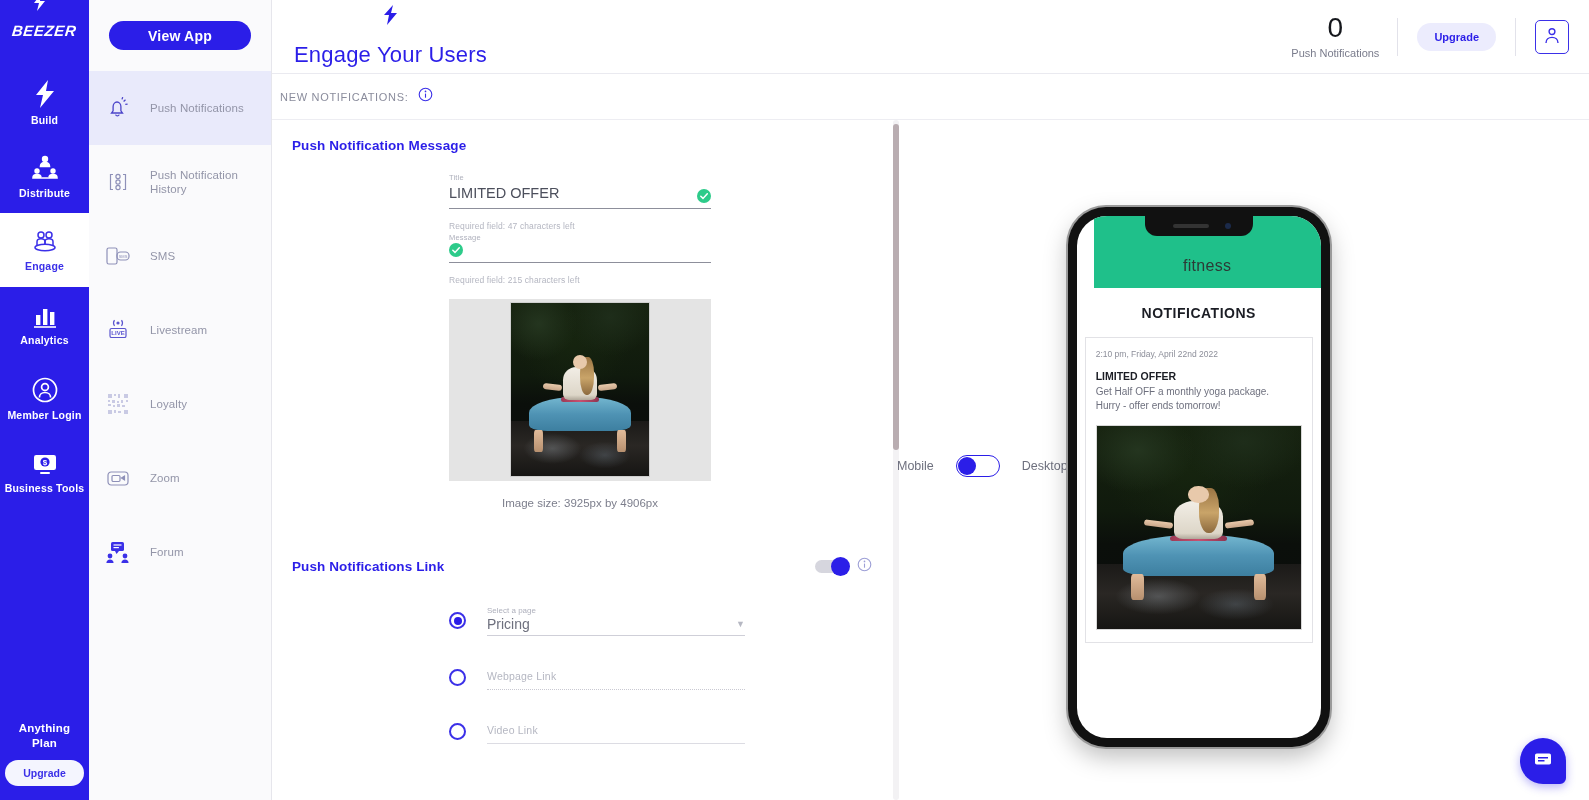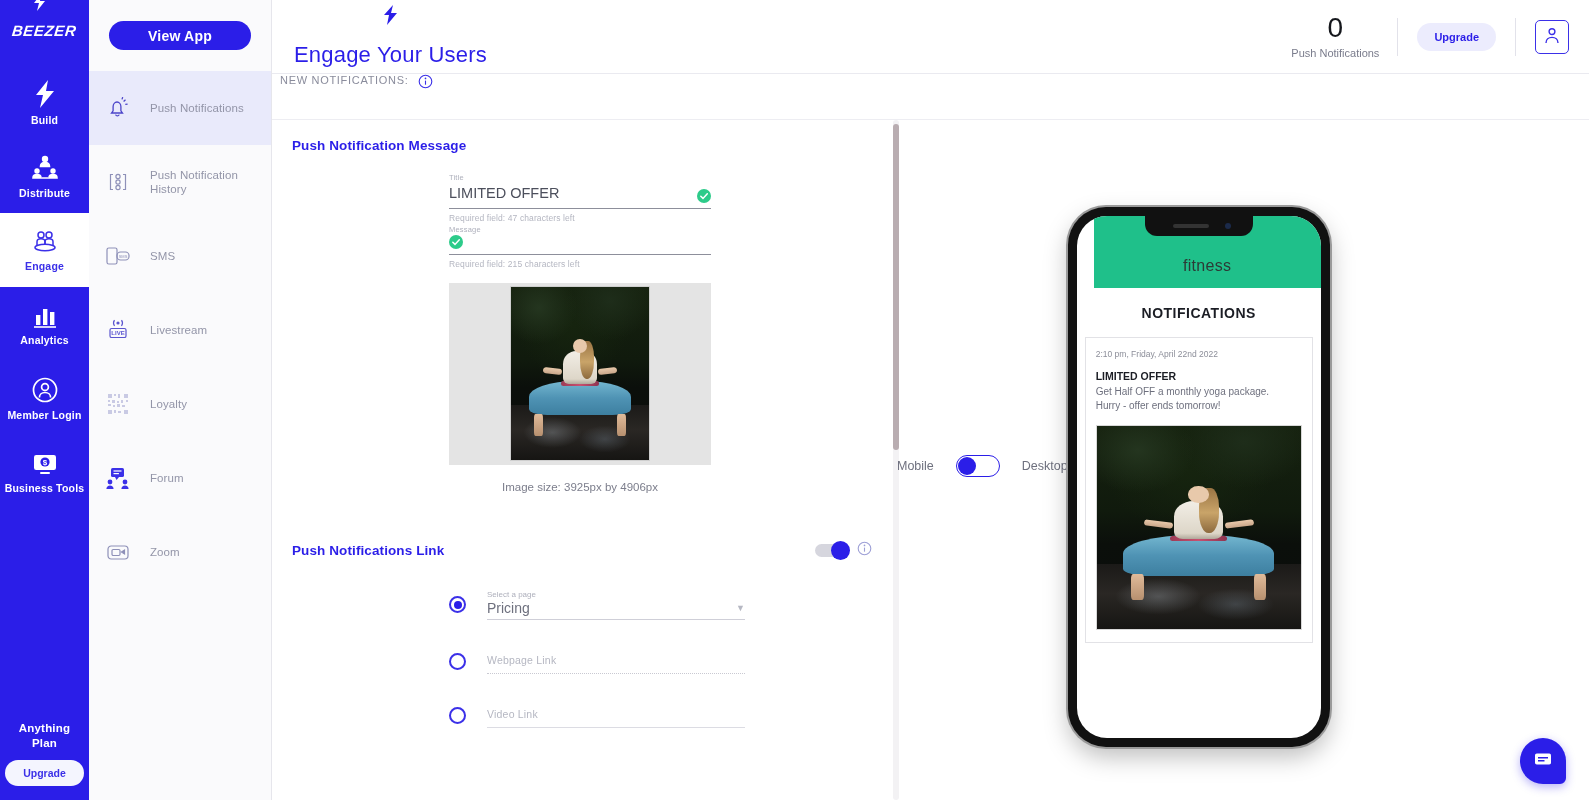--- a/index.html
+++ b/index.html
@@ -91,21 +91,21 @@
     padding: 8px 17px; font-size: 11px; font-weight: 700; margin: 0 19px;
     cursor: pointer; font-family: inherit;
   }
   .avatar-btn {
     margin: 0 20px 0 19px; width: 34px; height: 34px; border: 1.6px solid #3B30E8;
     border-radius: 5px; display: flex; align-items: center; justify-content: center;
     cursor: pointer; background: #fff;
   }
 
   .subbar {
-    height: 46px; display: flex; gap: 9px; padding-left: 8px;
+    height: 46px; display: flex; align-items: center; gap: 9px; padding-left: 8px;
     border-bottom: 1px solid #EDEDF2;
   }
   .subbar-label { font-size: 11px; color: #8A8C9C; letter-spacing: .7px; }
 
   .content { display: flex; height: 680px; }
   .form-pane {
     width: 625px; flex: 0 0 625px; position: relative; padding: 18px 0 0 0;
     border-right: 1px solid #EFEFF3;
   }
   .pane-scrollbar {
@@ -118,21 +118,21 @@
   }
 
   .section-title {
     color: #2B1EE8; font-size: 13.5px; font-weight: 700; margin-left: 20px;
     letter-spacing: .1px;
   }
   .field-block { margin-left: 177px; width: 262px; }
   .field-label { font-size: 7.5px; color: #AEB0BC; margin-bottom: 1px; letter-spacing: .2px; }
   .field-row { display: flex; align-items: flex-end; gap: 8px; border-bottom: 1px solid #8D8F9B; padding-bottom: 3px; }
   .field-value { flex: 1; font-size: 14.5px; color: #4C4F5C; line-height: 1.5; }
-  .field-help { font-size: 8.5px; color: #B4B6C1; margin-top: 4px; letter-spacing: .1px; }
+  .field-help { font-size: 8.5px; color: #B4B6C1; margin-top: 12px; letter-spacing: .1px; }
   .check-ok { width: 14px; height: 14px; flex: 0 0 14px; margin-bottom: 2px; }
 
   .img-frame {
     margin-left: 177px; margin-top: 14px; width: 262px; height: 182px;
     background: #E4E4E4; display: flex; align-items: center; justify-content: center;
   }
   .img-inner { width: 140px; height: 175px; border: 1px solid #cfcfcf; overflow: hidden; position: relative; }
   .img-caption { margin-left: 177px; width: 262px; text-align: center; font-size: 11.5px; color: #7C7E8C; margin-top: 16px; }
 
   .link-section-head {
@@ -454,43 +454,43 @@
           <rect x="9" y="19" width="2" height="3"></rect>
             <rect x="13" y="20" width="3" height="2"></rect>
           <rect x="19" y="19" width="4" height="4"></rect>
         </svg>
       </span>
       <span class="subnav-label">Loyalty</span>
     </div>
 
     <div class="subnav-item">
       <span class="subnav-icon">
+        <svg width="26" height="22" viewBox="0 0 26 22" fill="none" stroke="#8E90B8" stroke-width="1.2">
+          <rect x="3" y="5" width="20" height="13" rx="3.2"></rect>
+          <rect x="7" y="8.5" width="8" height="6" rx="1.2"></rect>
+          <path d="M16.5 11l3-2v4z" fill="#8E90B8"></path>
+        </svg>
+      </span>
+      <span class="subnav-label">Zoom</span>
+    </div>
+
+    <div class="subnav-item">
+      <span class="subnav-icon">
         <svg width="28" height="26" viewBox="0 0 28 26" fill="#3B30E8">
           <rect x="7" y="3" width="13" height="9" rx="1.6"></rect>
           <path d="M11 12l1.6 3 2.4-3z"></path>
           <rect x="9.5" y="5.4" width="8" height="1.2" fill="#fff"></rect>
           <rect x="9.5" y="8" width="5.4" height="1.2" fill="#fff"></rect>
           <circle cx="6" cy="17" r="2.4"></circle>
             <circle cx="21" cy="17" r="2.4"></circle>
           <path d="M2.4 24c0-2.2 1.6-3.5 3.6-3.5S9.6 21.8 9.6 24z"></path>
           <path d="M17.4 24c0-2.2 1.6-3.5 3.6-3.5s3.6 1.3 3.6 3.5z"></path>
         </svg>
       </span>
       <span class="subnav-label">Forum</span>
-    </div>
-
-    <div class="subnav-item">
-      <span class="subnav-icon">
-        <svg width="26" height="22" viewBox="0 0 26 22" fill="none" stroke="#8E90B8" stroke-width="1.2">
-          <rect x="3" y="5" width="20" height="13" rx="3.2"></rect>
-          <rect x="7" y="8.5" width="8" height="6" rx="1.2"></rect>
-          <path d="M16.5 11l3-2v4z" fill="#8E90B8"></path>
-        </svg>
-      </span>
-      <span class="subnav-label">Zoom</span>
     </div>
   </nav>
 
   <main class="main">
 
     <header class="topbar">
       <div class="page-title">
         <span>
           <svg width="15" height="20" viewBox="0 0 15 20">
               <path d="M10 0 L1 10 H6 L4 20 L14 8 H8 Z" fill="#2B1EE8"></path>

